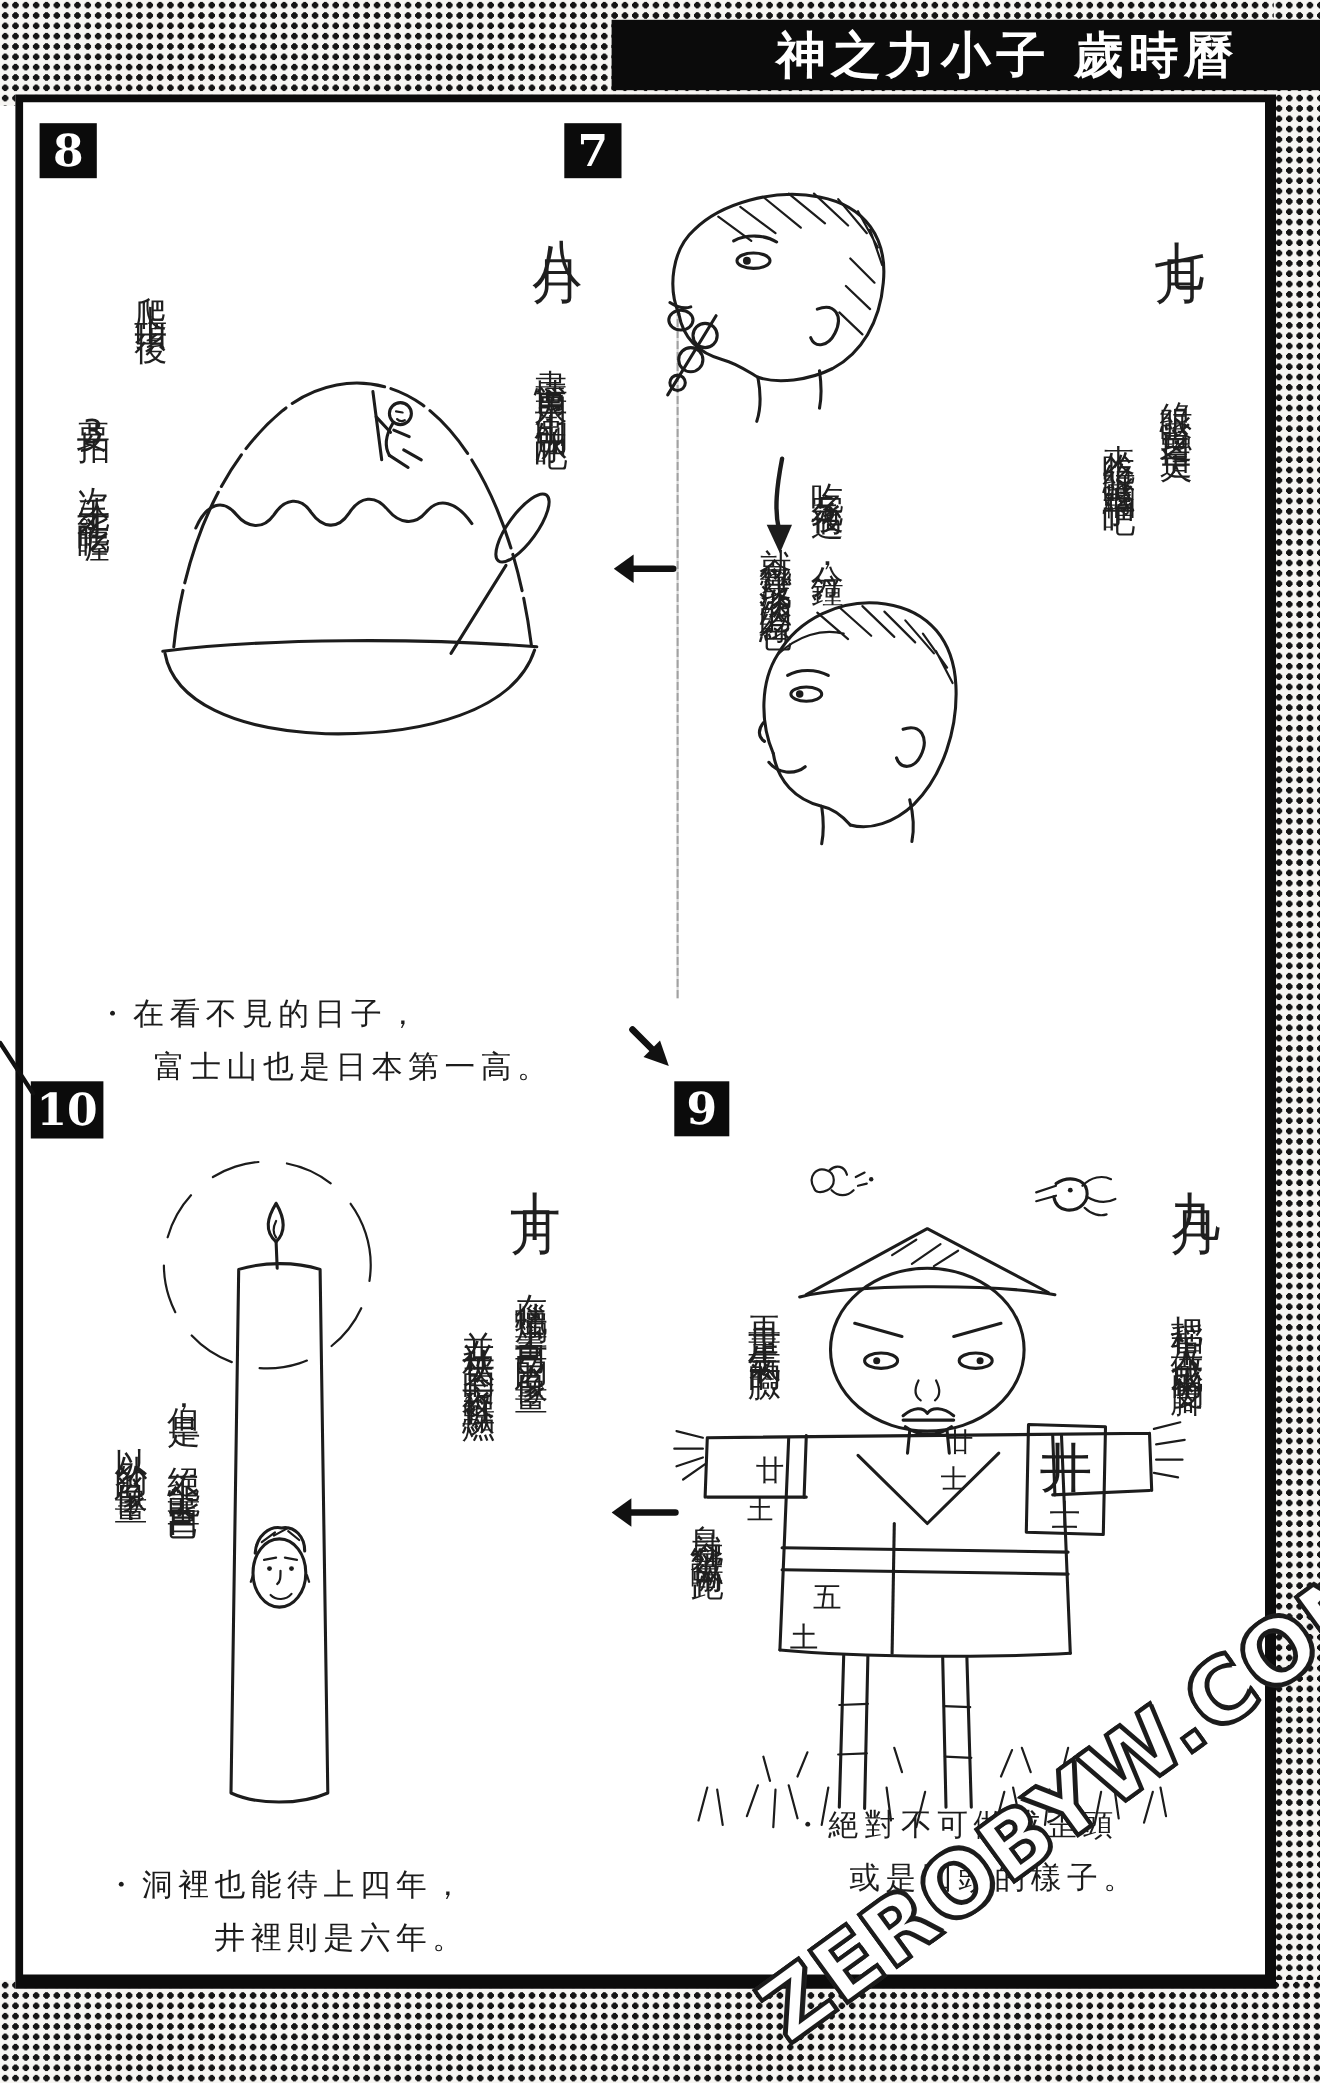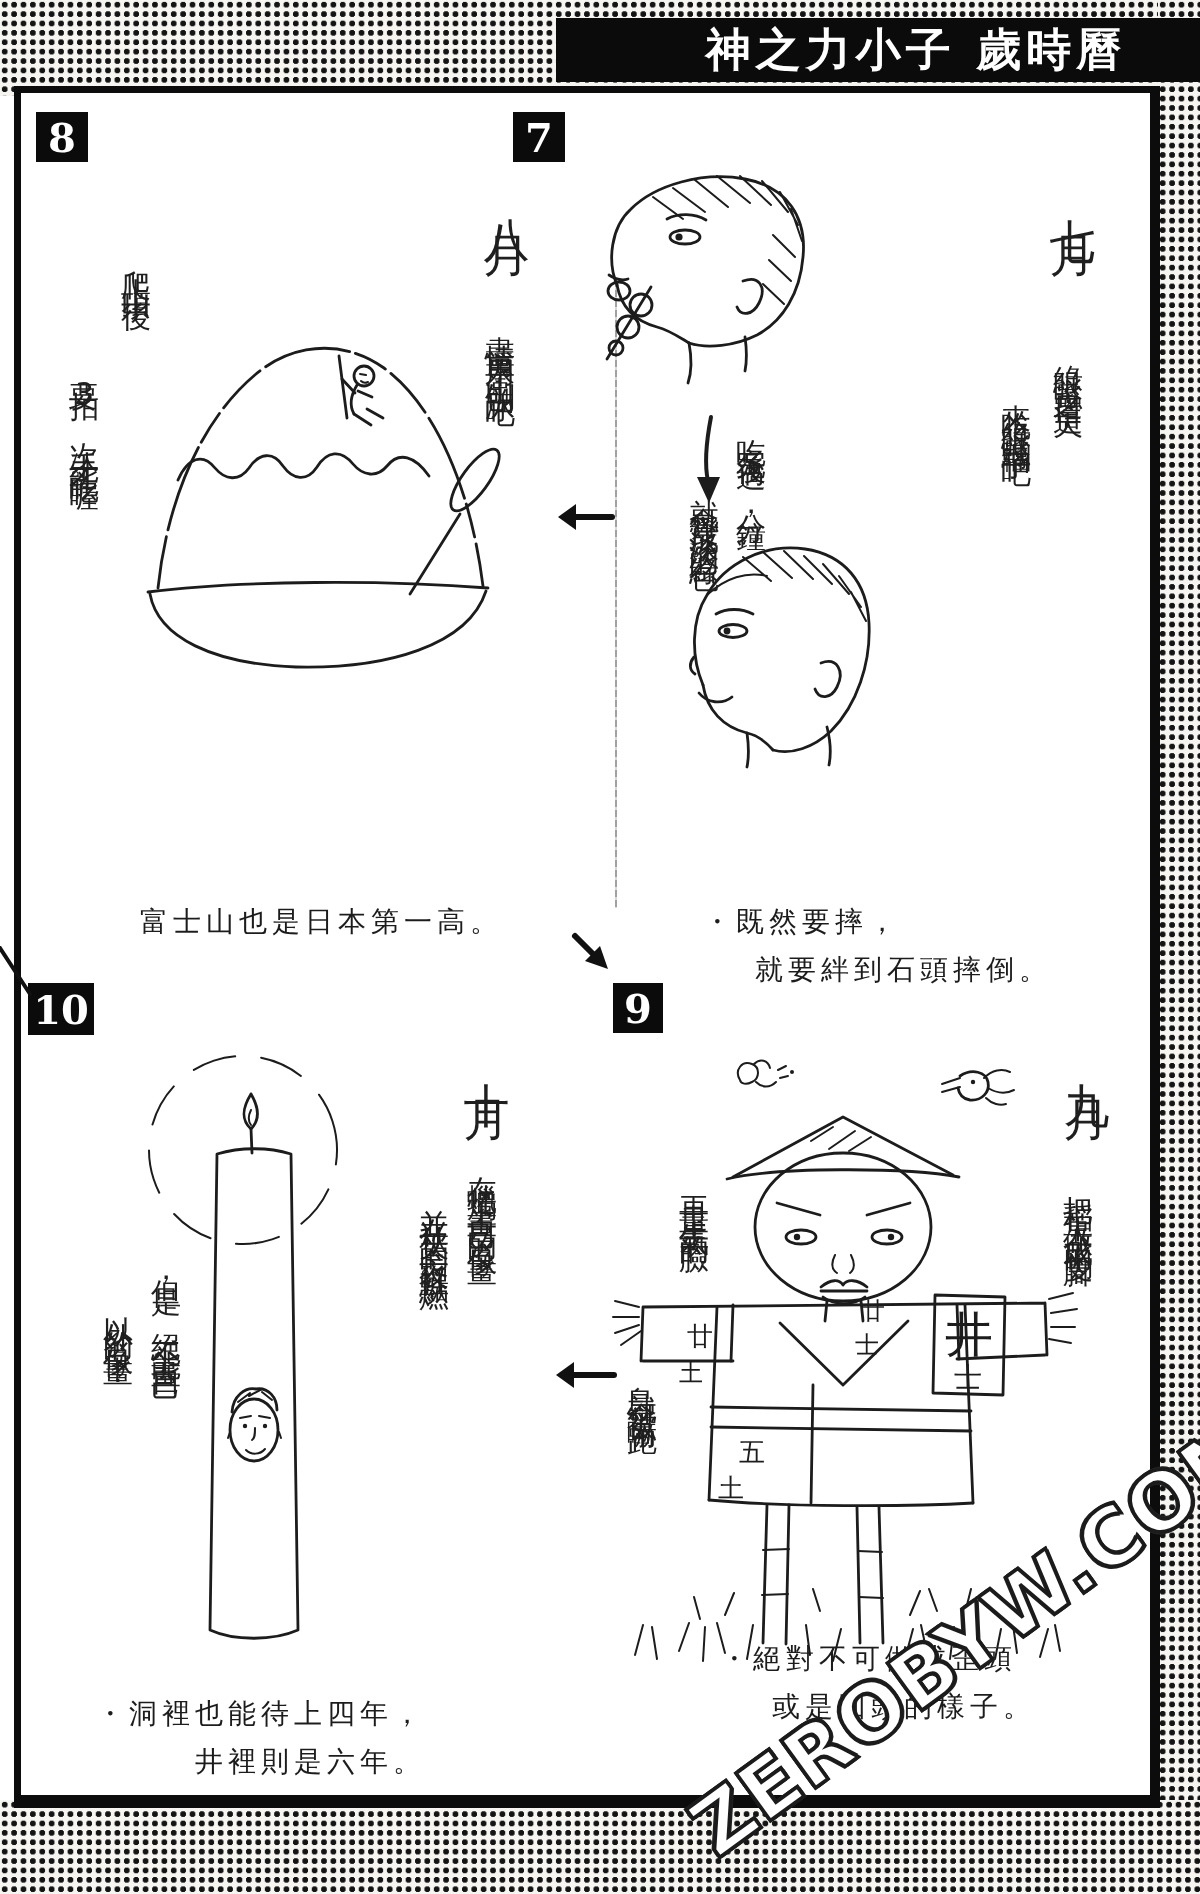--- a/index.html
+++ b/index.html
@@ -88,29 +88,26 @@
 
   <div class="vtext vmonth" style="left:482px; top:182px;">八月</div>
   <div class="vtext vmonth" style="left:1048px; top:182px;">七月</div>
   <div class="vtext vmonth" style="left:462px; top:1046px;">十月</div>
   <div class="vtext vmonth" style="left:1062px; top:1046px;">九月</div>
 
   <div class="vtext" style="left:1052px; top:340px;">綠眼蟲之日這天，</div>
   <div class="vtext" style="left:1000px; top:380px;">來吃綠眼蟲糰子吧。</div>
   <div class="vtext" style="left:735px; top:415px;">吃完後過5分鐘，</div>
   <div class="vtext" style="left:688px; top:475px;">就會變成淡淡的綠色。</div>
-  <div class="note" style="left:703px; top:898px;">
-    <div>・既然要摔，</div>
-    <div class="note-l2">就要絆到石頭摔倒。</div>
-  </div>
 
   <div class="vtext" style="left:484px; top:312px;">盡情享用登山刨冰吧。</div>
   <div class="vtext" style="left:120px; top:246px;">爬上山頂後，</div>
   <div class="vtext" style="left:68px; top:360px;">要拍3次手才能吃喔。</div>
   <div class="note" style="left:88px; top:898px;">
+    <div>・在看不見的日子，</div>
     <div class="note-l2">富士山也是日本第一高。</div>
   </div>
 
   <div class="vtext" style="left:1062px; top:1172px;">把稻草人做成兩隻腳，</div>
   <div class="vtext" style="left:678px; top:1172px;">再畫上生氣的臉，</div>
   <div class="vtext" style="left:626px; top:1362px;">鳥就會被嚇跑。</div>
   <div class="note" style="left:720px; top:1635px;">
     <div>・絕對不可做成歪頭</div>
     <div class="note-l2">或是回頭的樣子。</div>
   </div>

